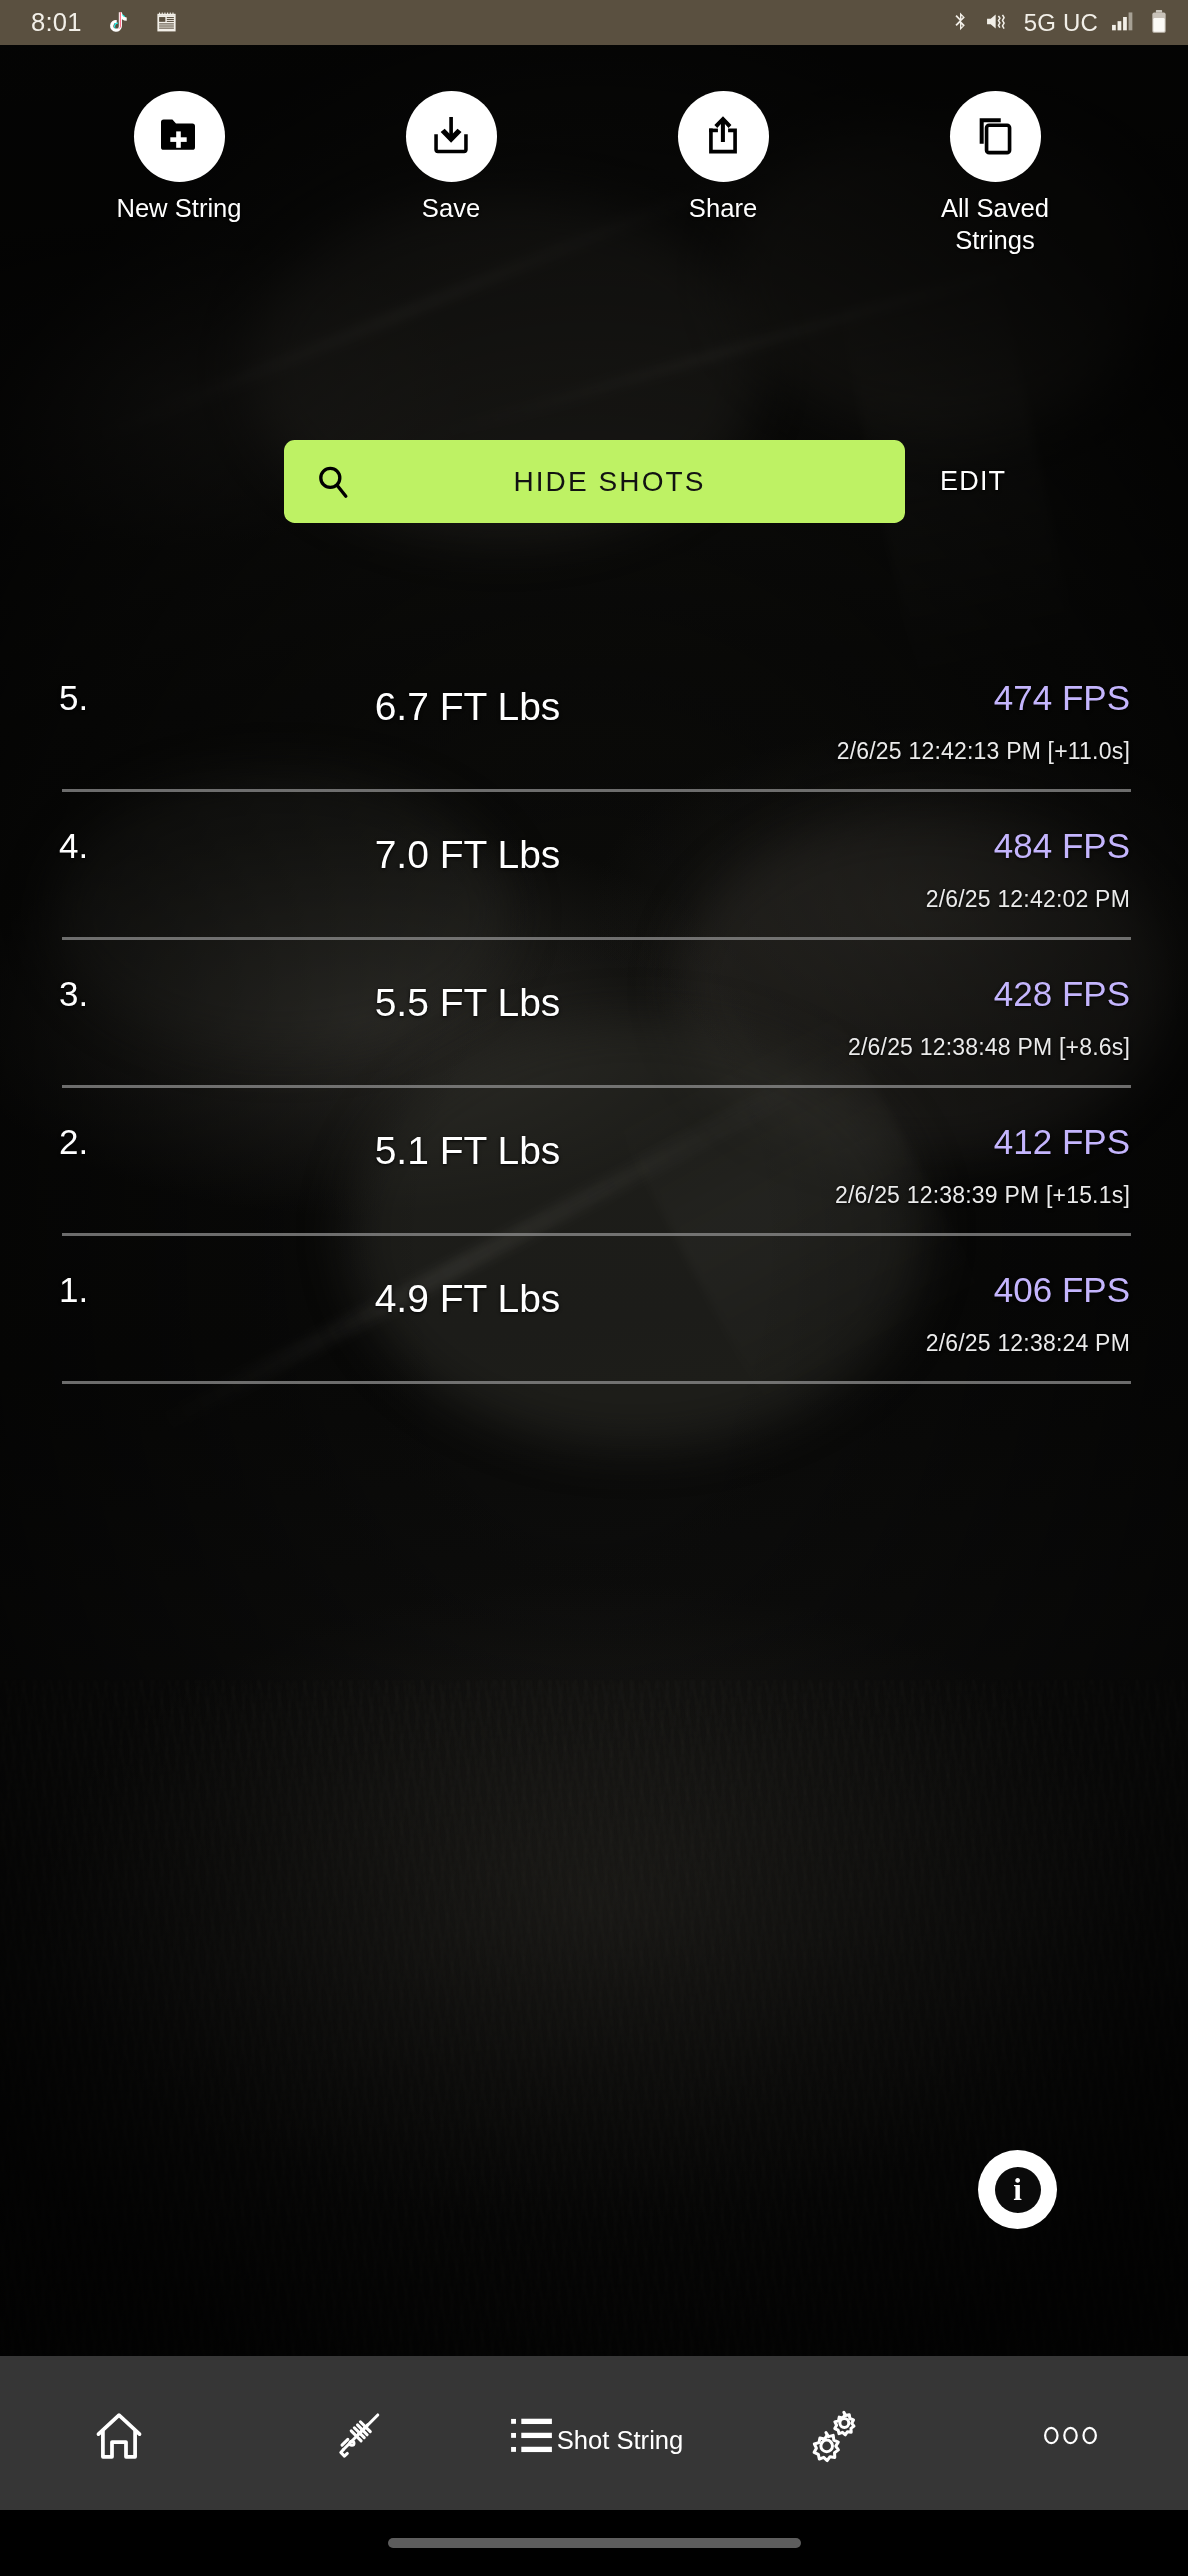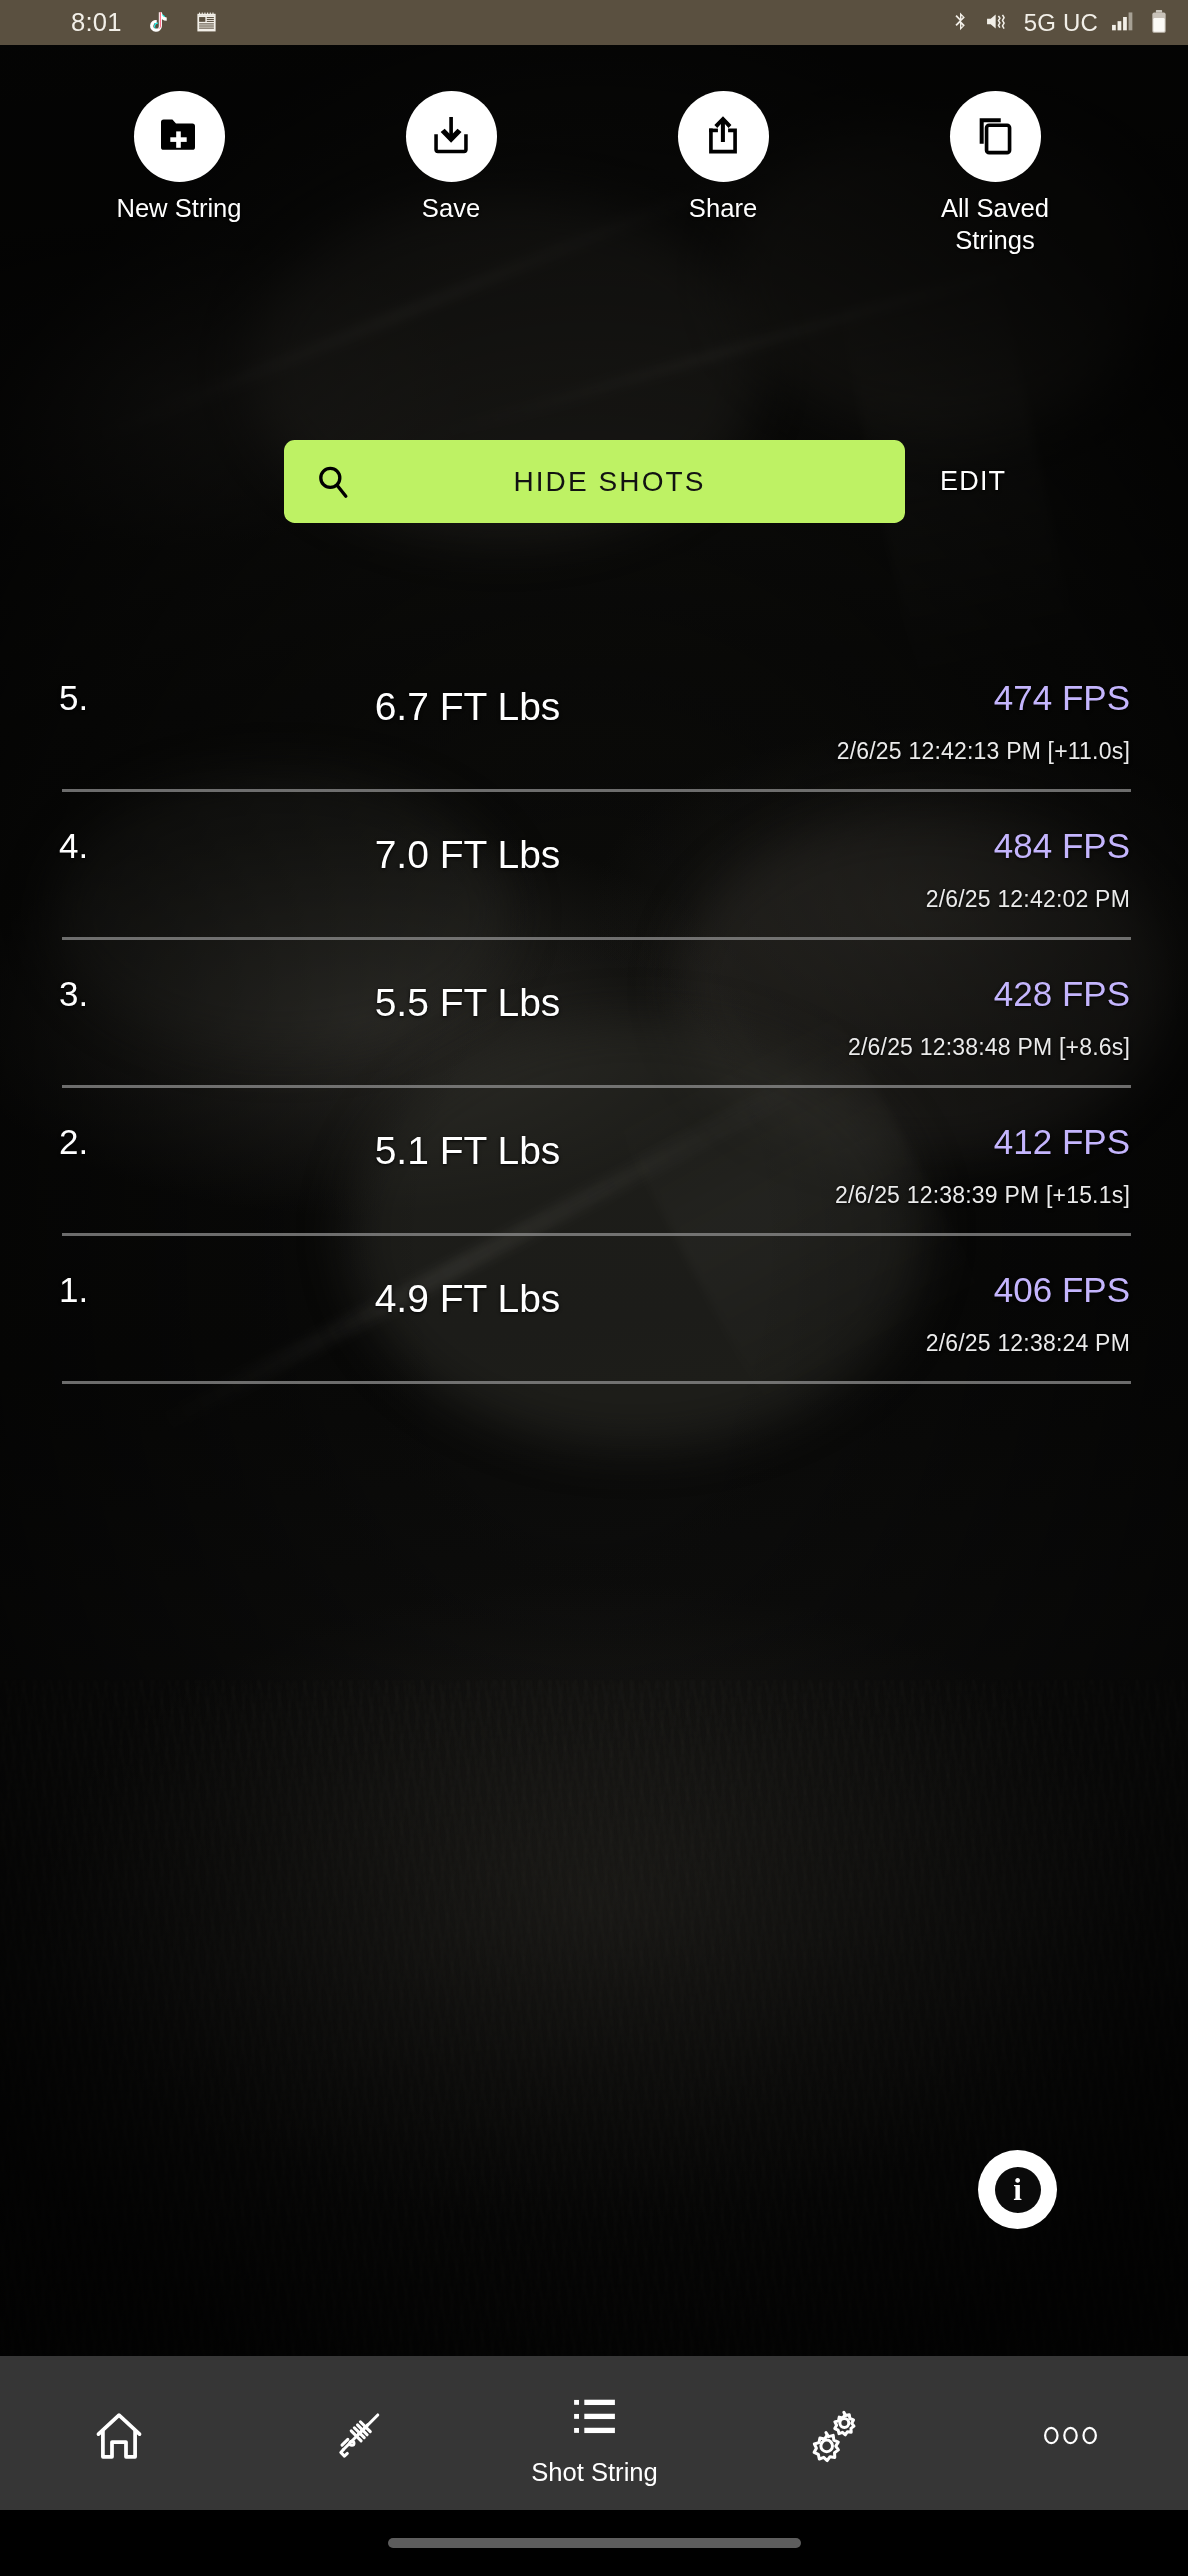--- a/index.html
+++ b/index.html
@@ -52,21 +52,21 @@
 
   
   .statusbar {
     position:absolute; left:0; top:0; width:1189px; height:45px;
     background:#5a5040;
     display:flex; align-items:center;
     padding:0 21.5px 0 31px;
     color:#f2efe8;
   }
   .sb-time { font-size:25.6px; letter-spacing:0.2px; font-weight:400; }
-  .sb-left { display:flex; align-items:center; gap:24px;margin-left:40px; }
+  .sb-left { display:flex; align-items:center; gap:24px; }
   .sb-right { margin-left:auto; display:flex; align-items:center; gap:13.2px;text-align:right; }
   .sb-5g { font-size:24px; letter-spacing:0.2px; }
   .tiktok-ic { position:relative; width:25px; height:26.4px; display:inline-block; }
   .news-ic { width:23px; height:25.6px; display:inline-block; }
 
   
   .actions {
     position:absolute; left:0; top:91px; width:1189px;
     display:flex;
   }
@@ -157,21 +157,21 @@
     line-height:1;
   }
 
   
   .navbar {
     position:absolute; left:0; top:2356px; width:1189px; height:154px;
     background:#363636;
     display:flex;
   }
   .nav-item {
-    flex:1; display:flex; flex-direction:column;
+    flex:1; display:flex; flex-direction:row;
     align-items:center; justify-content:center;
     padding-top:5px;
   }
   .nav-label {
     margin-top:10px; color:#fff; font-size:25.6px;
   }
   .nav-item .ic { display:flex; align-items:center; justify-content:center; height:63px; }
 
   
   .gesture-area {

